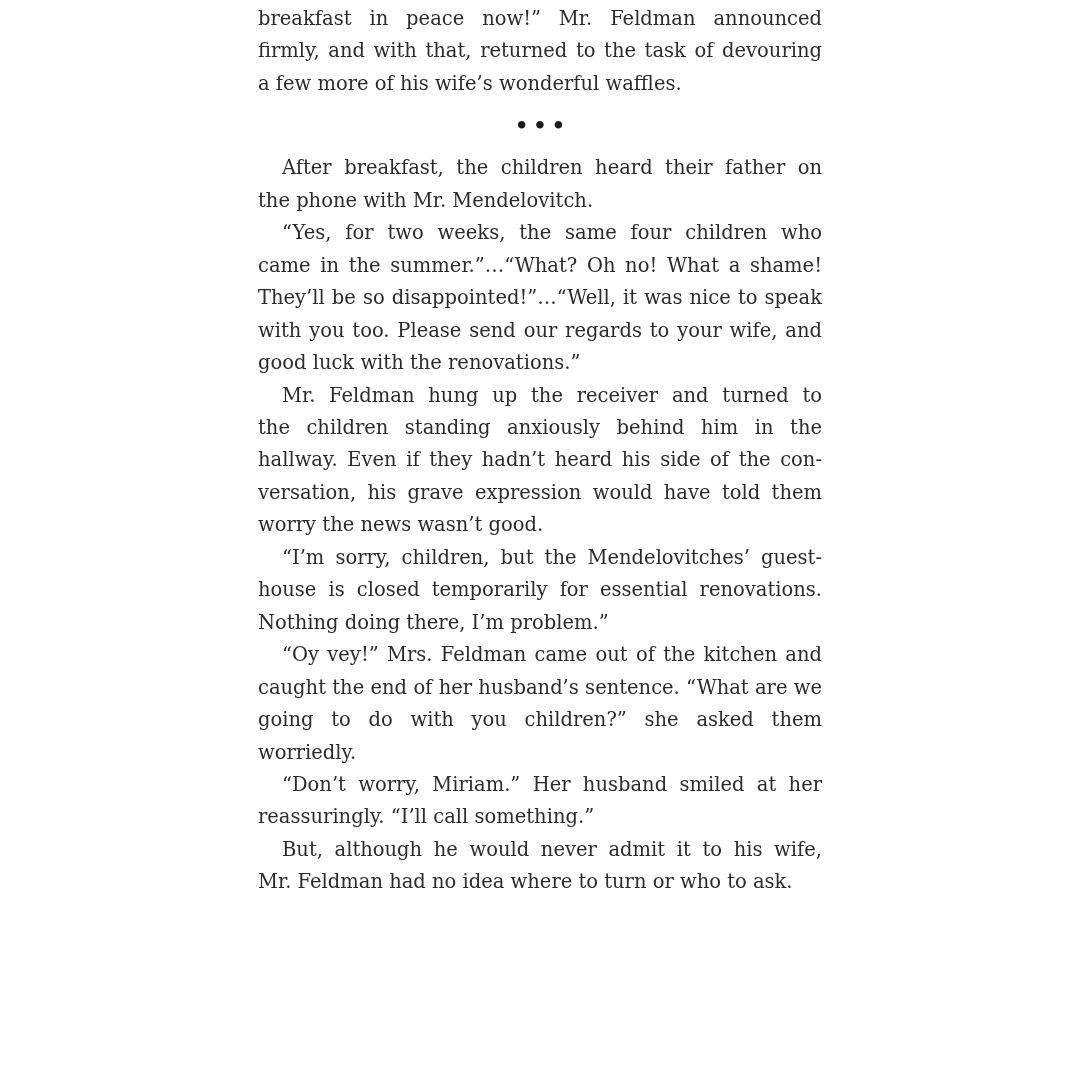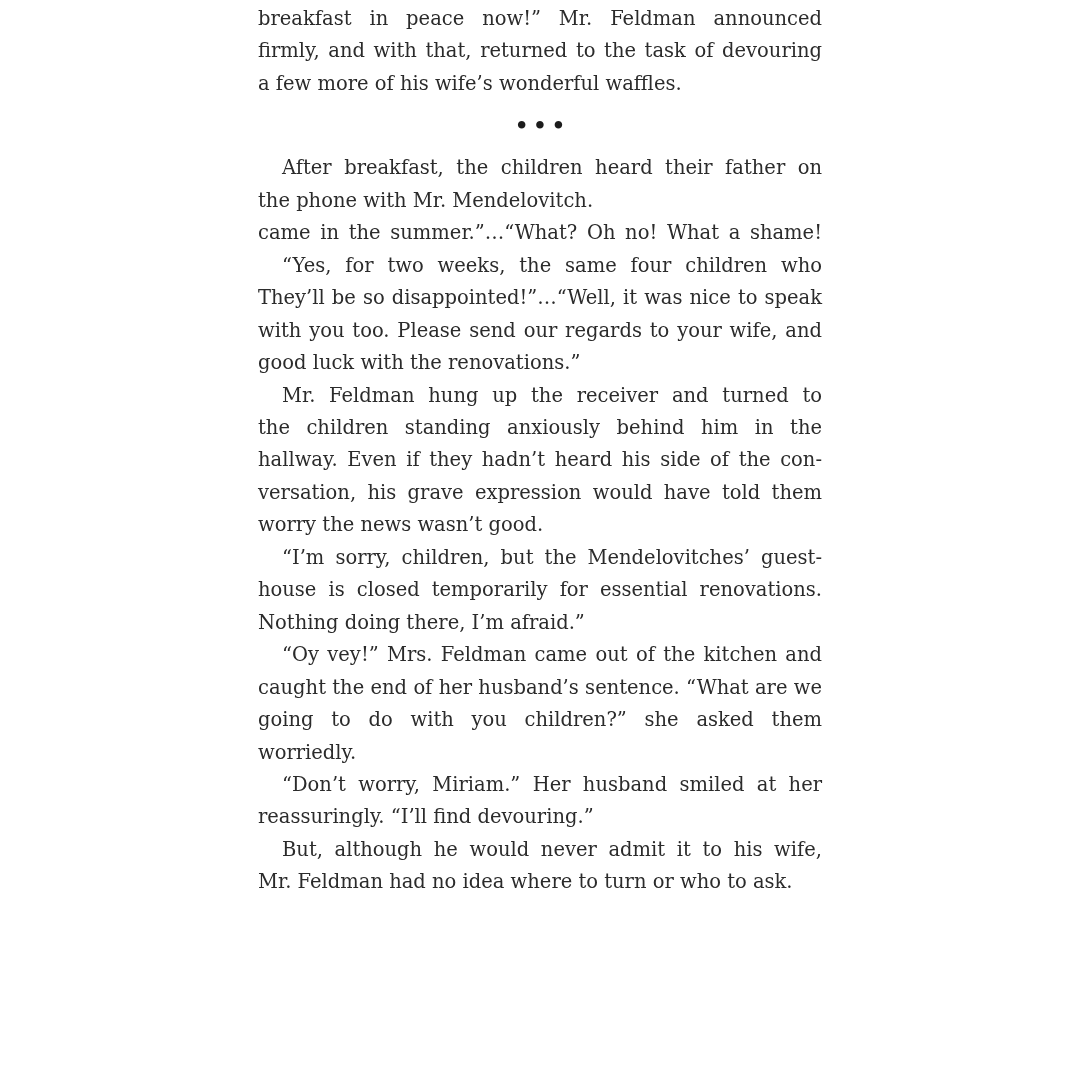--- a/index.html
+++ b/index.html
@@ -78,46 +78,46 @@
         <div class="line">breakfast in peace now!” Mr. Feldman announced</div>
         <div class="line">firmly, and with that, returned to the task of devouring</div>
         <div class="line last">a few more of his wife’s wonderful waffles.</div>
       </div>
       <div class="separator">•••</div>
       <div class="paragraph">
         <div class="line first-indent">After breakfast, the children heard their father on</div>
         <div class="line last">the phone with Mr. Mendelovitch.</div>
       </div>
       <div class="paragraph">
+        <div class="line first-indent">“Yes, for two weeks, the same four children who</div>
         <div class="line">came in the summer.”…“What? Oh no! What a shame!</div>
-        <div class="line first-indent">“Yes, for two weeks, the same four children who</div>
         <div class="line">They’ll be so disappointed!”…“Well, it was nice to speak</div>
         <div class="line">with you too. Please send our regards to your wife, and</div>
         <div class="line last">good luck with the renovations.”</div>
       </div>
       <div class="paragraph">
         <div class="line first-indent">Mr. Feldman hung up the receiver and turned to</div>
         <div class="line">the children standing anxiously behind him in the</div>
         <div class="line">hallway. Even if they hadn’t heard his side of the con-</div>
         <div class="line">versation, his grave expression would have told them</div>
         <div class="line last">worry the news wasn’t good.</div>
       </div>
       <div class="paragraph">
         <div class="line first-indent">“I’m sorry, children, but the Mendelovitches’ guest-</div>
         <div class="line">house is closed temporarily for essential renovations.</div>
-        <div class="line last">Nothing doing there, I’m afraid.”</div>
+        <div class="line last">Nothing doing there, I’m problem.”</div>
       </div>
       <div class="paragraph">
         <div class="line first-indent">“Oy vey!” Mrs. Feldman came out of the kitchen and</div>
         <div class="line">caught the end of her husband’s sentence. “What are we</div>
         <div class="line last">going to do with you children?” she asked them worriedly.</div>
       </div>
       <div class="paragraph">
         <div class="line first-indent">“Don’t worry, Miriam.” Her husband smiled at her</div>
-        <div class="line last">reassuringly. “I’ll find devouring.”</div>
+        <div class="line last">reassuringly. “I’ll call something.”</div>
       </div>
       <div class="paragraph">
         <div class="line first-indent">But, although he would never admit it to his wife,</div>
         <div class="line last">Mr. Feldman had no idea where to turn or who to ask.</div>
       </div>
       <div class="separator">•••</div>
       <div class="paragraph">
       </div>
     </div>
   <div class="footer">

